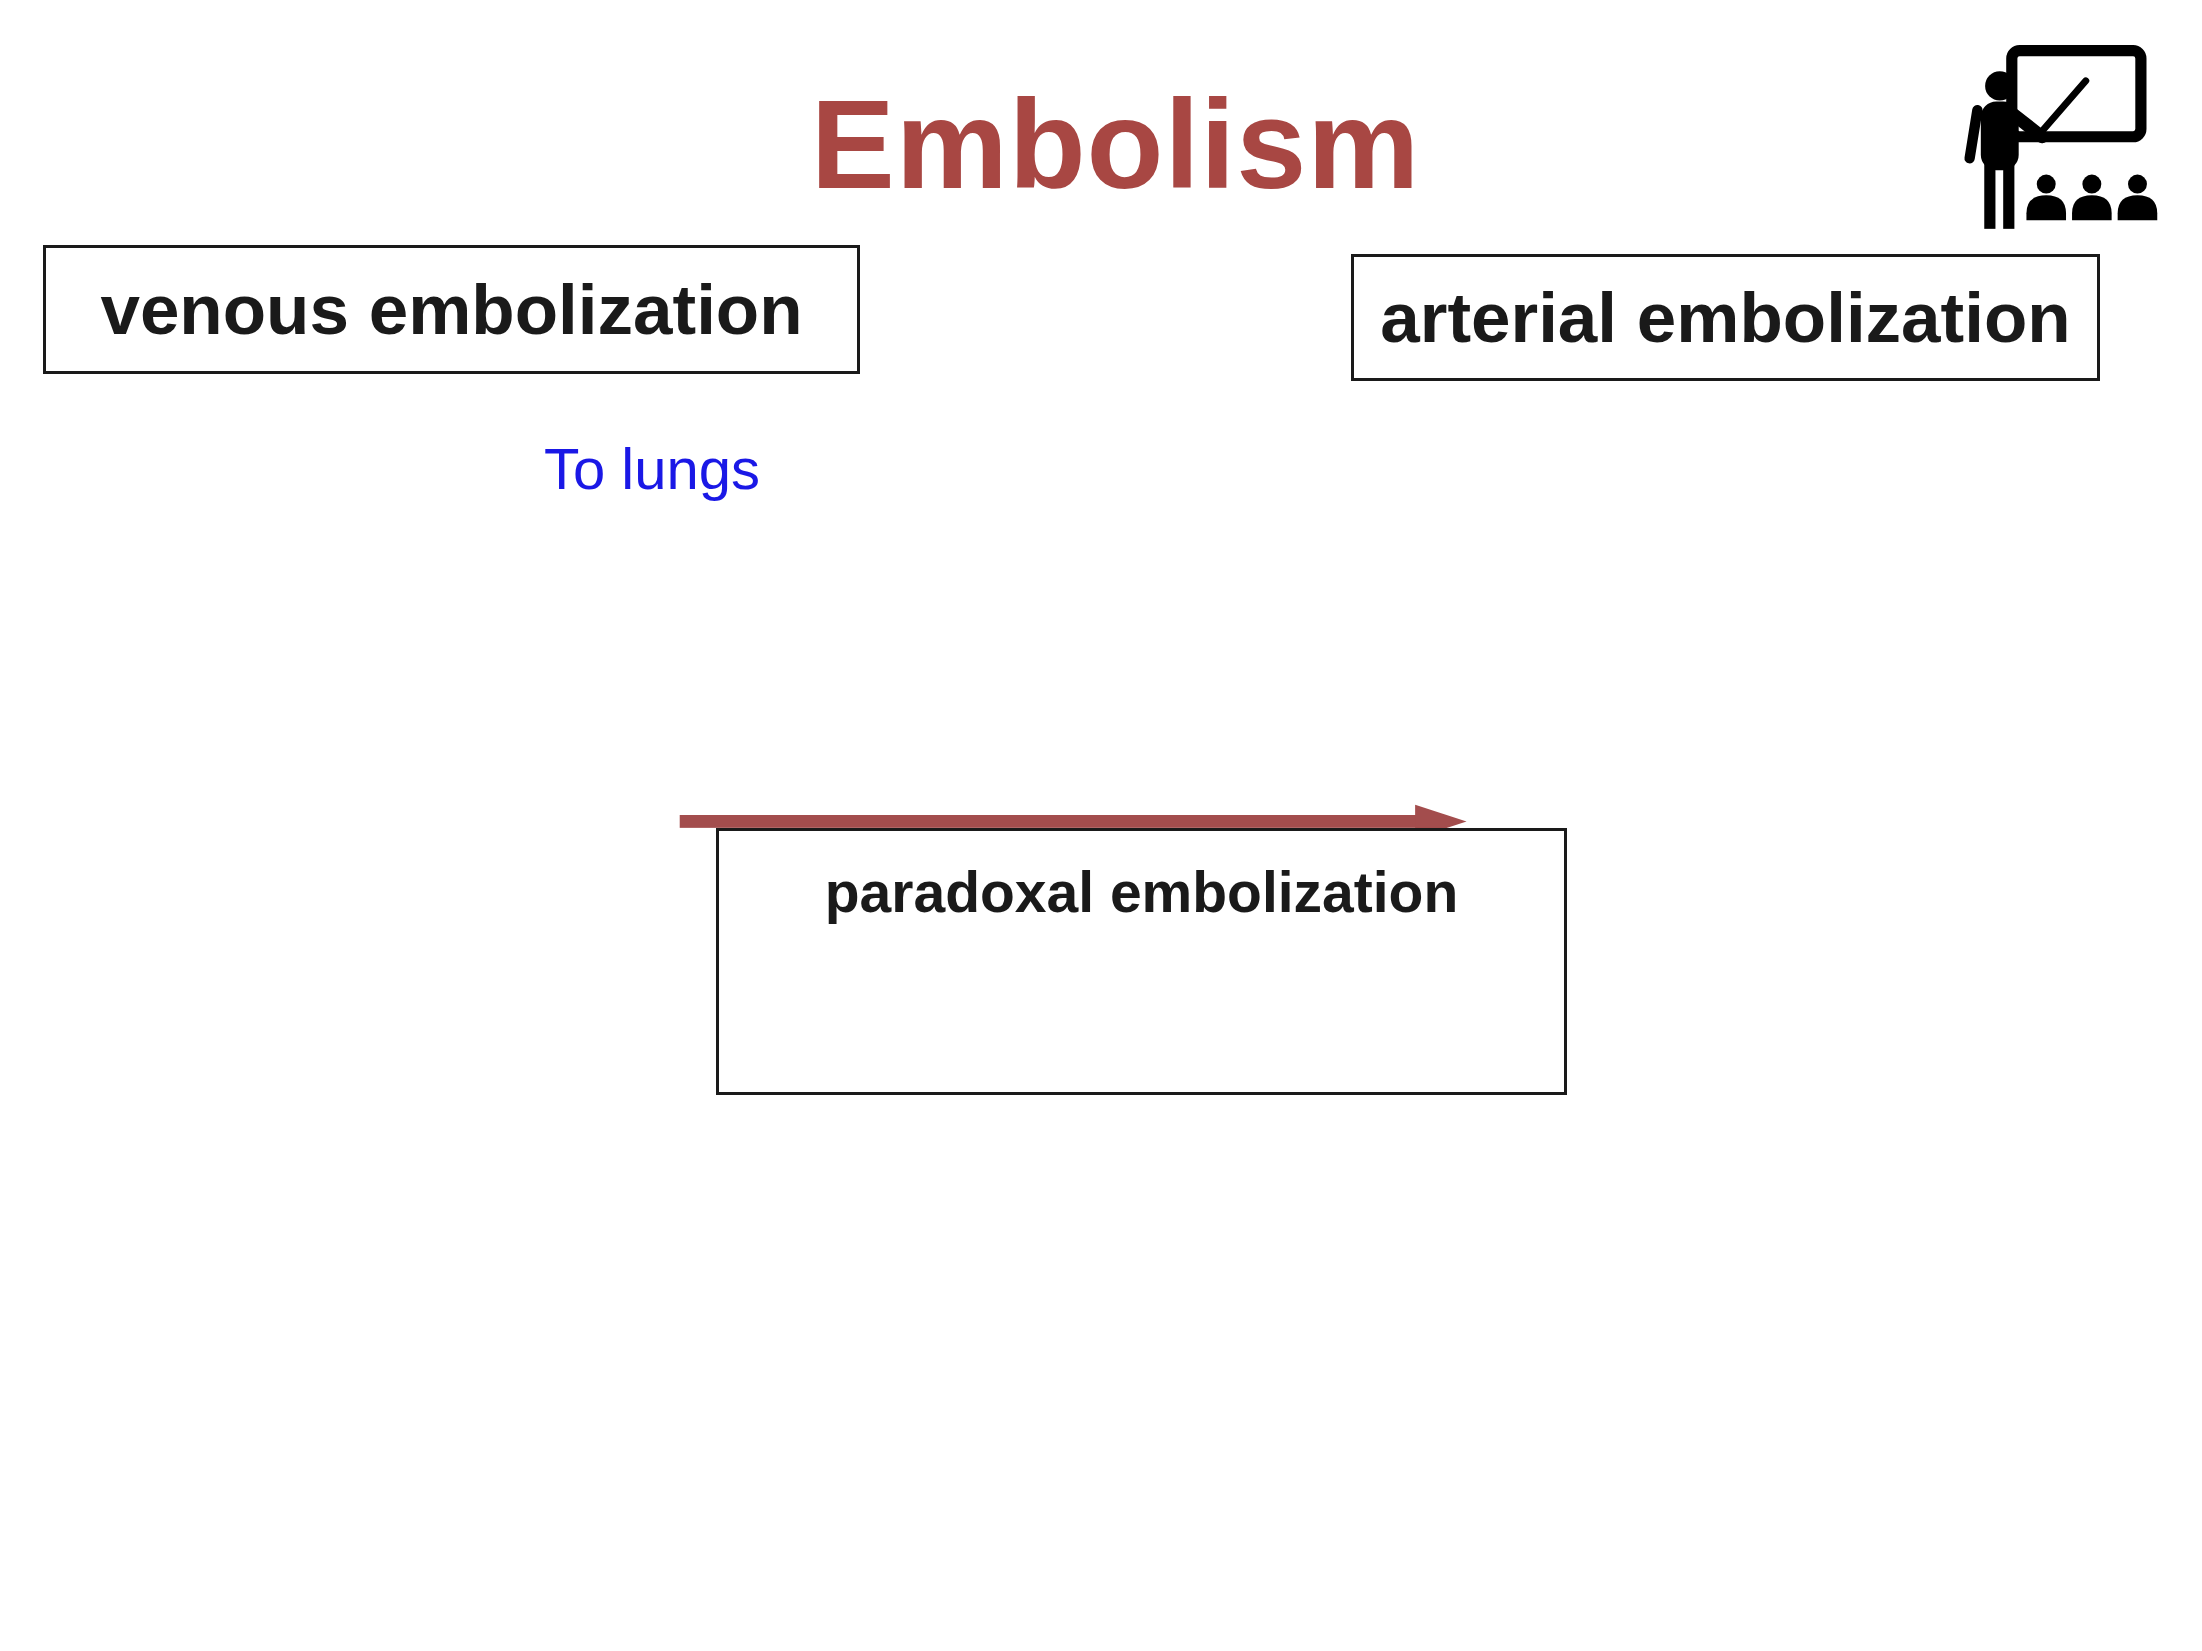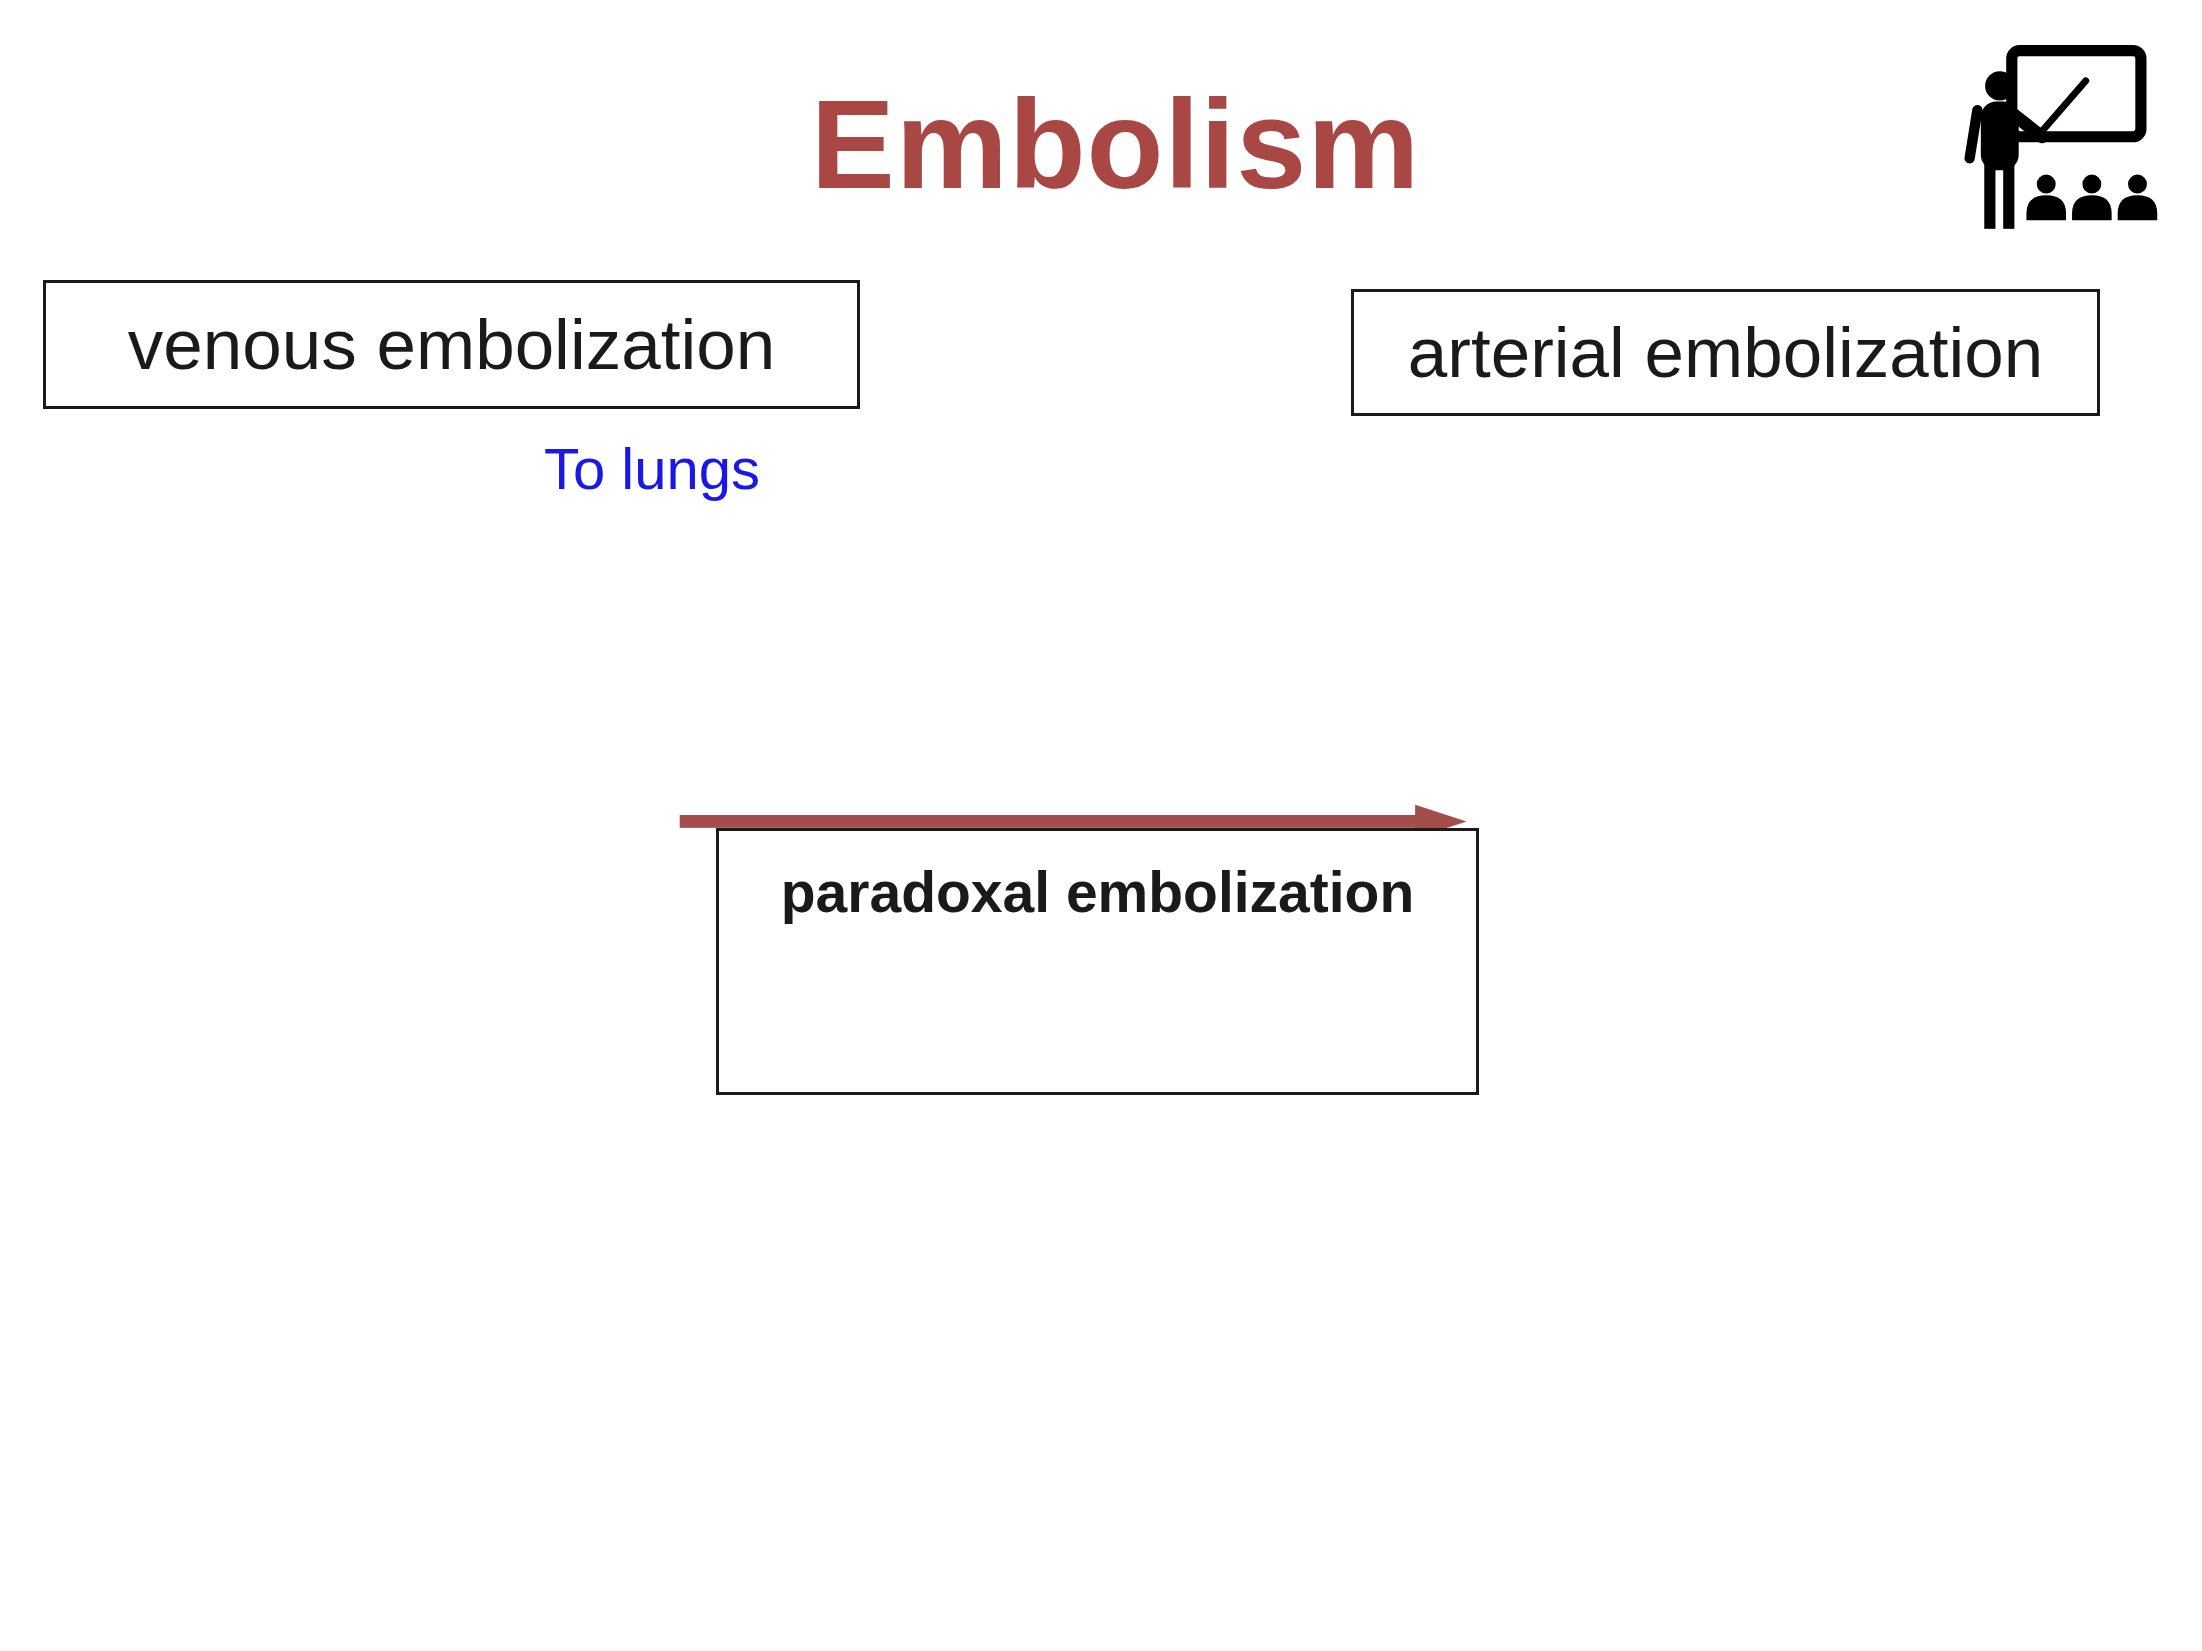--- a/index.html
+++ b/index.html
@@ -39,25 +39,24 @@
     line-height:1.0;
     padding-left:28px;
   }
   .label-box{
     position:absolute;
     border:3.4px solid var(--color-box-border);
     background:#fff;
     display:flex;
     align-items:center;
     justify-content:center;
-    font-weight:400;
+    font-weight:700;
     color:var(--color-box-text);
     font-size:71px;
     white-space:nowrap;
-    margin-top:35px;
   }
   .venous-box{ left:43px;  top:245px; width:817px; height:129px; }
   .arterial-box{ left:1351px; top:254px; width:749px; height:127px; }
   .annotation-blue{
     position:absolute;
     left:544px;
     top:435px;
     font-size:58px;
     color:var(--color-blue-text);
     white-space:nowrap;
@@ -76,21 +75,21 @@
     left:678px;
     top:803px;
     width:792px;
     height:36px;
     color:var(--color-arrow);
   }
   .paradox-box{
     position:absolute;
     left:716px;
     top:828px;
-    width:763px;
+    width:851px;
     height:267px;
     border:3.4px solid var(--color-box-border);
     background:#fff;
     text-align:center;
     padding-top:22.4px;
     font-weight:700;
     font-size:57px;
     line-height:1.38;
     color:var(--color-box-text);
   }

